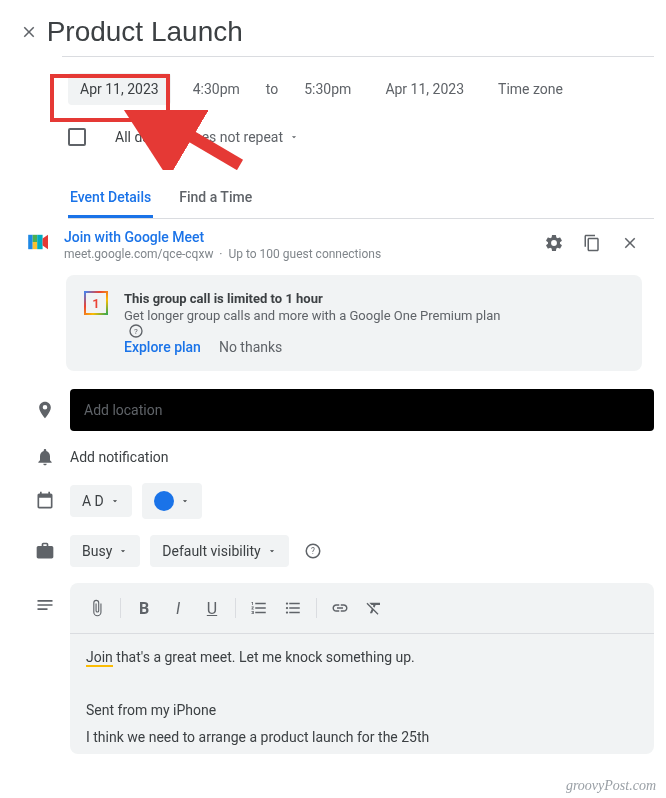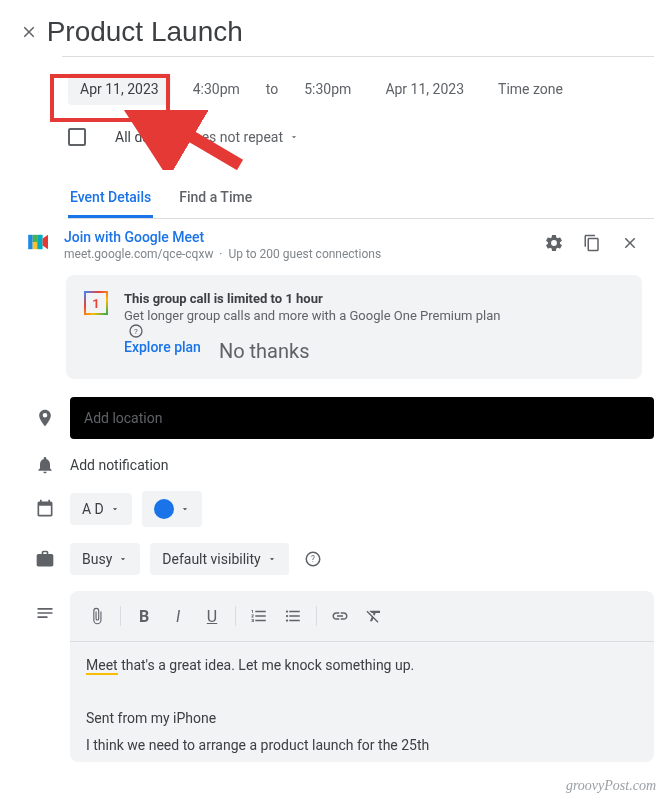--- a/index.html
+++ b/index.html
@@ -26,21 +26,21 @@
 .meet-link { color: #1a73e8; font-weight: 500; font-size: 14px; cursor: pointer; }
 .meet-sub { font-size: 12px; color: #80868b; margin-top: 2px; }
 .meet-actions { display: flex; gap: 10px; color: #5f6368; }
 .icon-btn { width: 28px; height: 28px; display:flex; align-items:center; justify-content:center; cursor:pointer; }
 .banner { background: #f1f3f4; border-radius: 8px; margin: 4px 12px 10px 54px; padding: 16px 18px; display:flex; gap:16px; align-items:flex-start; }
 .one-badge { width:24px; height:24px; border:2px solid; border-radius:50%; display:flex; align-items:center; justify-content:center; font-size:13px; font-weight:600; border-image: linear-gradient(135deg,#4285f4,#ea4335,#fbbc04,#34a853) 1; color:#ea4335; flex-shrink:0; }
 .banner-title { font-size:13px; font-weight:700; color:#3c4043; }
 .banner-text { font-size:13px; color:#5f6368; margin-top:2px; }
 .banner-actions { display:flex; gap:18px; }
 .link-blue { color:#1a73e8; font-weight:500; font-size:14px; cursor:pointer; }
-.link-gray { color:#5f6368; font-size:20px; cursor:pointer; }
+.link-gray { color:#5f6368; font-size:14px; cursor:pointer; }
 .help-circle { width:16px; height:16px; vertical-align:middle; margin-left:4px; }
 .field { background:#000000; border-radius:4px; padding:13px 14px; font-size:14px; color:#5f6368; flex:1; cursor:text; }
 .notification-link { font-size:14px; color:#3c4043; cursor:pointer; }
 .color-dot { width:20px; height:20px; border-radius:50%; background:#1a73e8; }
 .editor-toolbar { display:flex; align-items:center; gap:4px; padding:10px 12px; border-bottom:1px solid #dadce0; color:#5f6368; }
 .tb-btn { width:30px; height:30px; display:flex; align-items:center; justify-content:center; cursor:pointer; border-radius:4px; }
 .tb-sep { width:1px; height:20px; background:#dadce0; margin:0 4px; }
 .description-box { background:#f1f3f4; border-radius:8px; margin-left:0; flex:1; overflow:hidden; }
 .desc-content { padding:10px 16px 4px; font-size:14px; color:#3c4043; line-height:1.9; }
 .underline-orange { border-bottom:2px solid #fbbc04; }
@@ -98,21 +98,21 @@
           <rect x="0" y="2" width="5" height="16" fill="#1e88e5"></rect>
           <rect x="5" y="2" width="5" height="8" fill="#4caf50"></rect>
           <rect x="5" y="10" width="5" height="8" fill="#fbc02d"></rect>
           <rect x="10" y="2" width="6" height="16" fill="#00acc1"></rect>
           <path d="M16 6 L22 2 L22 18 L16 14 Z" fill="#e53935"></path>
         </svg>
     </div>
     <div class="meet-body">
       <div class="meet-link">Join with Google Meet</div>
       <div class="meet-sub">
-        <span>meet.google.com/qce-cqxw</span> &nbsp;·&nbsp; <span>Up to 200 guest connections</span>
+        <span>meet.google.com/qce-cqxw</span> &nbsp;·&nbsp; <span>Up to 100 guest connections</span>
       </div>
     </div>
     <div class="meet-actions">
       <div class="icon-btn">
         <svg width="20" height="20" viewBox="0 0 24 24">
             <path fill="currentColor" d="M19.14 12.94c.04-.3.06-.61.06-.94s-.02-.64-.06-.94l2.03-1.58a.5.5 0 0 0 .12-.64l-1.92-3.32a.5.5 0 0 0-.61-.22l-2.39.96a7.03 7.03 0 0 0-1.62-.94l-.36-2.54a.5.5 0 0 0-.5-.42h-3.84a.5.5 0 0 0-.5.42l-.36 2.54c-.58.24-1.12.56-1.62.94l-2.39-.96a.5.5 0 0 0-.61.22L2.65 8.84a.5.5 0 0 0 .12.64l2.03 1.58c-.04.3-.06.61-.06.94s.02.64.06.94l-2.03 1.58a.5.5 0 0 0-.12.64l1.92 3.32c.14.24.42.34.61.22l2.39-.96c.5.38 1.04.7 1.62.94l.36 2.54c.04.24.25.42.5.42h3.84c.25 0 .46-.18.5-.42l.36-2.54c.58-.24 1.12-.56 1.62-.94l2.39.96c.24.1.5 0 .61-.22l1.92-3.32a.5.5 0 0 0-.12-.64l-2.03-1.58zM12 15.5A3.5 3.5 0 1 1 12 8.5a3.5 3.5 0 0 1 0 7z"></path>
           </svg>
       </div>
       <div class="icon-btn">
         <svg width="18" height="18" viewBox="0 0 24 24">
@@ -253,21 +253,21 @@
               <path fill="currentColor" d="M3.9 12c0-1.71 1.39-3.1 3.1-3.1h4V7H7c-2.76 0-5 2.24-5 5s2.24 5 5 5h4v-1.9H7c-1.71 0-3.1-1.39-3.1-3.1zM8 13h8v-2H8v2zm9-6h-4v1.9h4c1.71 0 3.1 1.39 3.1 3.1s-1.39 3.1-3.1 3.1h-4V17h4c2.76 0 5-2.24 5-5s-2.24-5-5-5z"></path>
             </svg>
           </div>
         <div class="tb-btn">
             <svg width="18" height="18" viewBox="0 0 24 24">
               <path fill="currentColor" d="M3.27 5L2 6.27l6.97 6.97L6.5 19h3l1.57-3.66L16.73 21 18 19.73 3.27 5zM6 5v.18L8.82 8h2.4l-.72 1.68 2.1 2.1L14.21 8H20V5H6z"></path>
             </svg>
           </div>
       </div>
       <div class="desc-content">
-        <div><span class="underline-orange">Meet</span><span> that's a great idea. Let me knock something up.</span></div>
+        <div><span class="underline-orange">Join</span><span> that's a great meet. Let me knock something up.</span></div>
         <br>
         <div>Sent from my iPhone</div>
         <div>I think we need to arrange a product launch for the 25th</div>
       </div>
     </div>
   </div>
 
 </div>
 
 <div class="highlight-box"></div>

